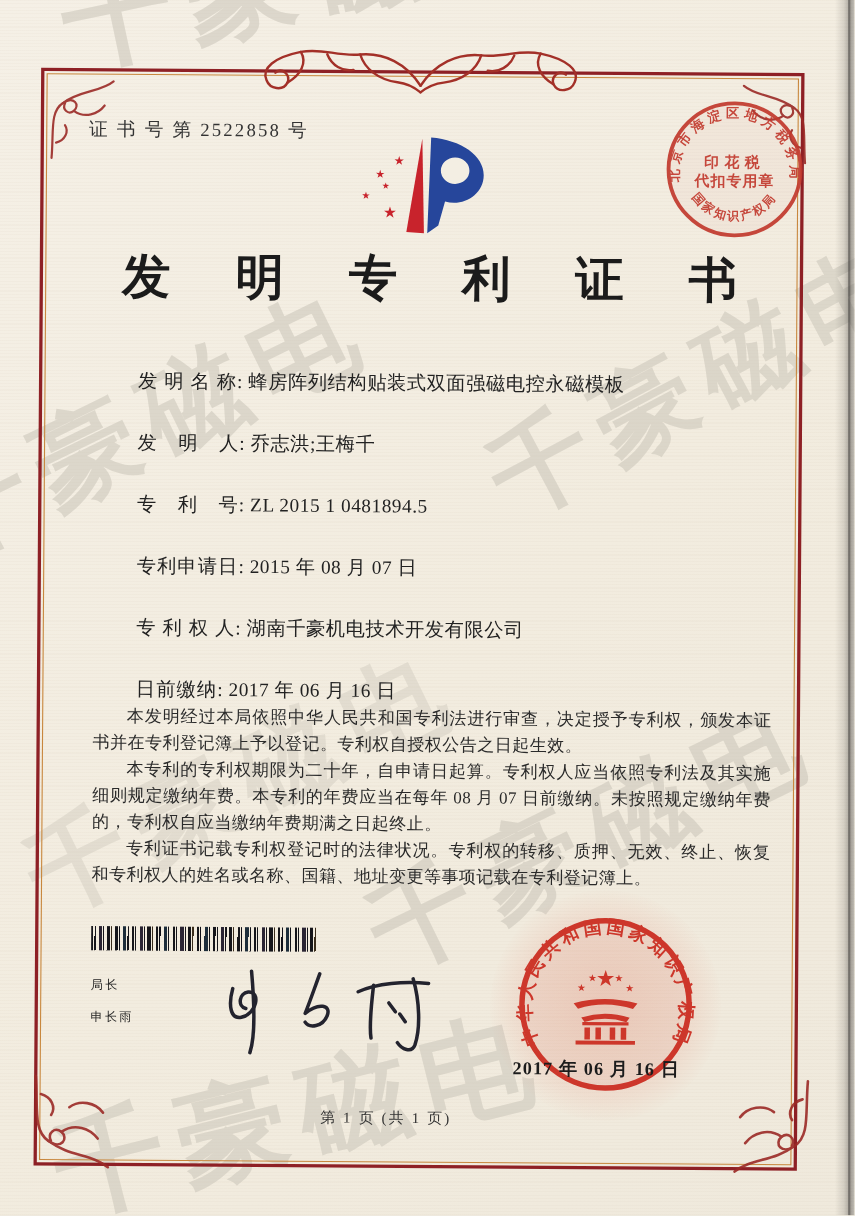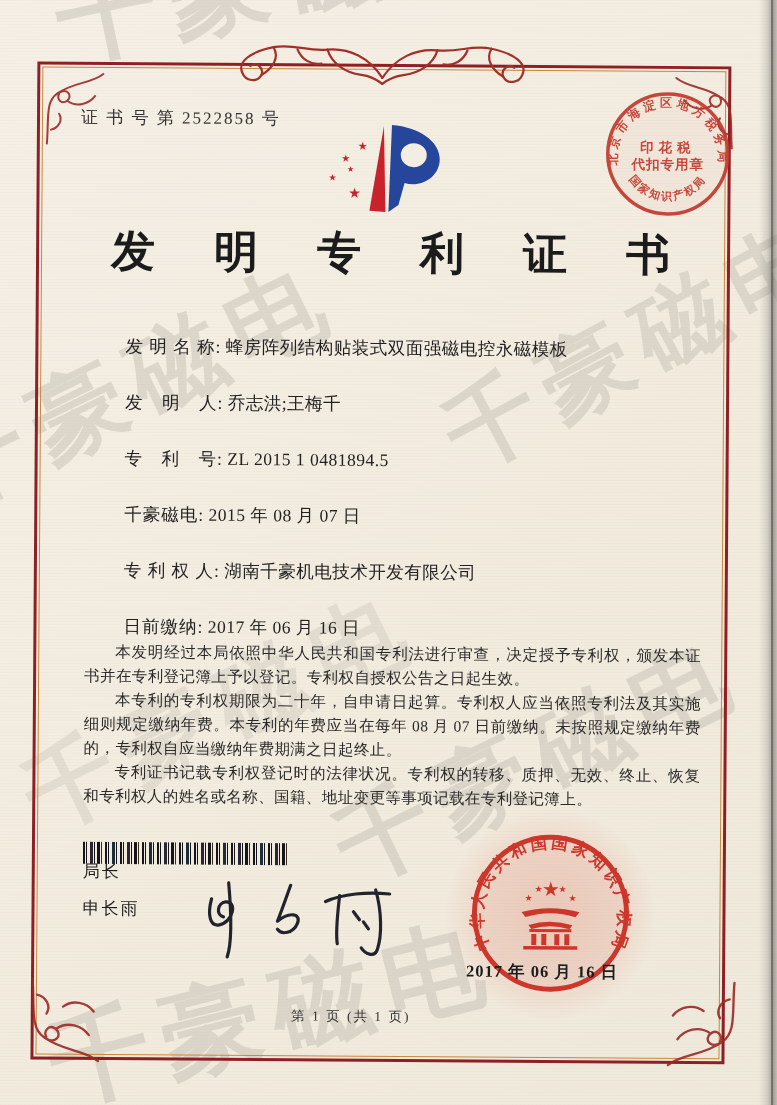--- a/index.html
+++ b/index.html
@@ -60,21 +60,21 @@
       #15151a 3px 4px,transparent 4px 7px,
       #2a2433 7px 10px,transparent 10px 11px,
       #15151a 11px 12px,transparent 12px 14px,
       #15151a 14px 17px,transparent 17px 18px,
       #3a2d1c 18px 19px,transparent 19px 22px,
       #15151a 22px 24px,transparent 24px 25px,
       #101018 25px 26px,transparent 26px 29px,
       #1d2d3a 29px 32px,transparent 32px 33px,
       #15151a 33px 34px,transparent 34px 37px);}
 
-  .signer{position:absolute;left:85px;top:862px;font-size:17px;color:#1e1e1e;}
+  .signer{position:absolute;left:85px;top:890px;font-size:11px;color:#1e1e1e;}
   .signer div{margin-bottom:14px;letter-spacing:2px;}
   .sig-svg{position:absolute;left:190px;top:872px;}
 
   .seal-wash{position:absolute;left:448px;top:808px;width:210px;height:210px;z-index:3;border-radius:50%;
              background:radial-gradient(circle,rgba(226,128,106,.25) 0%,rgba(226,128,106,.12) 55%,rgba(226,128,106,0) 72%);}
   .seal{position:absolute;left:468px;top:827px;z-index:4;}
   .seal-date{position:absolute;left:455px;top:960px;width:180px;z-index:5;text-align:center;
              font-size:16.5px;font-weight:600;color:#1c1c1c;letter-spacing:1px;}
 
   .stamp{position:absolute;left:600px;top:87px;z-index:4;opacity:.92;}
@@ -185,21 +185,21 @@
       </div>
       <div class="frow">
         <span class="flabel">发　明　人:</span>
         <span class="fvalue">乔志洪;王梅千</span>
       </div>
       <div class="frow">
         <span class="flabel">专　利　号:</span>
         <span class="fvalue">ZL 2015 1 0481894.5</span>
       </div>
       <div class="frow">
-        <span class="flabel">千豪磁电:</span>
+        <span class="flabel">专利申请日:</span>
         <span class="fvalue">2015 年 08 月 07 日</span>
       </div>
       <div class="frow">
         <span class="flabel">专 利 权 人:</span>
         <span class="fvalue">湖南千豪机电技术开发有限公司</span>
       </div>
       <div class="frow">
         <span class="flabel">日前缴纳:</span>
         <span class="fvalue">2017 年 06 月 16 日</span>
       </div>

